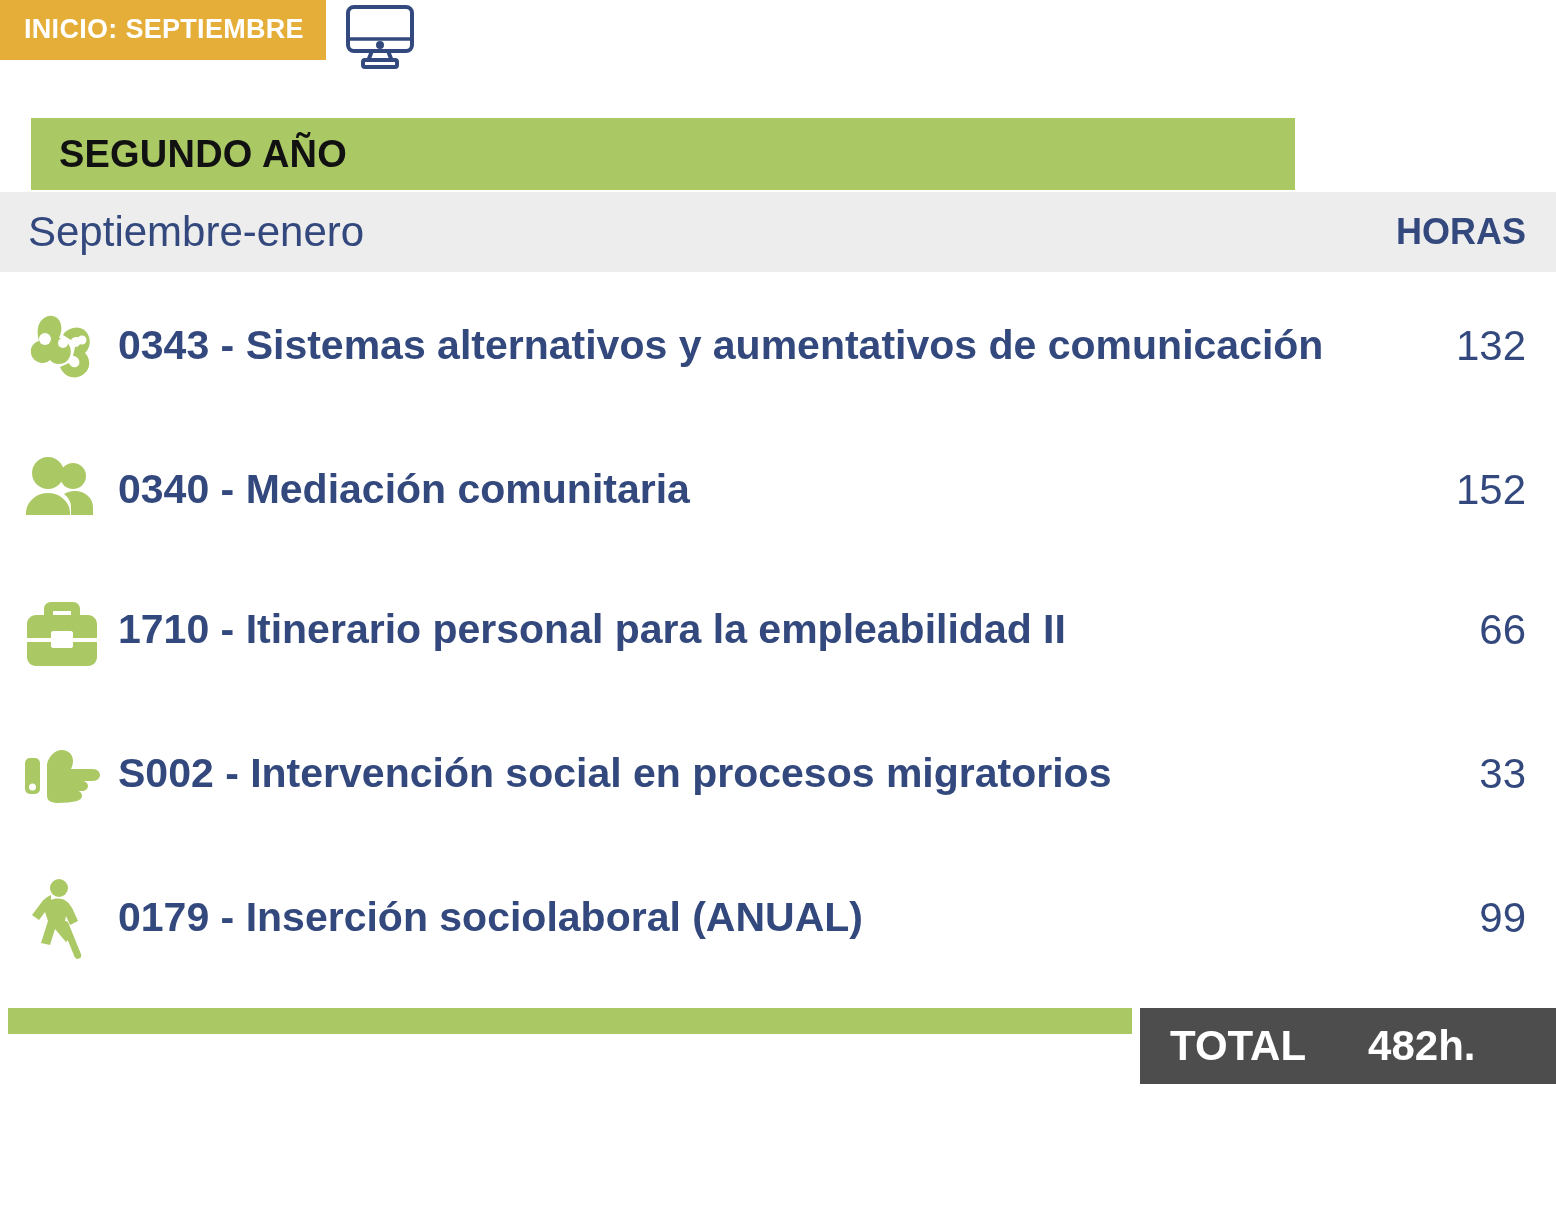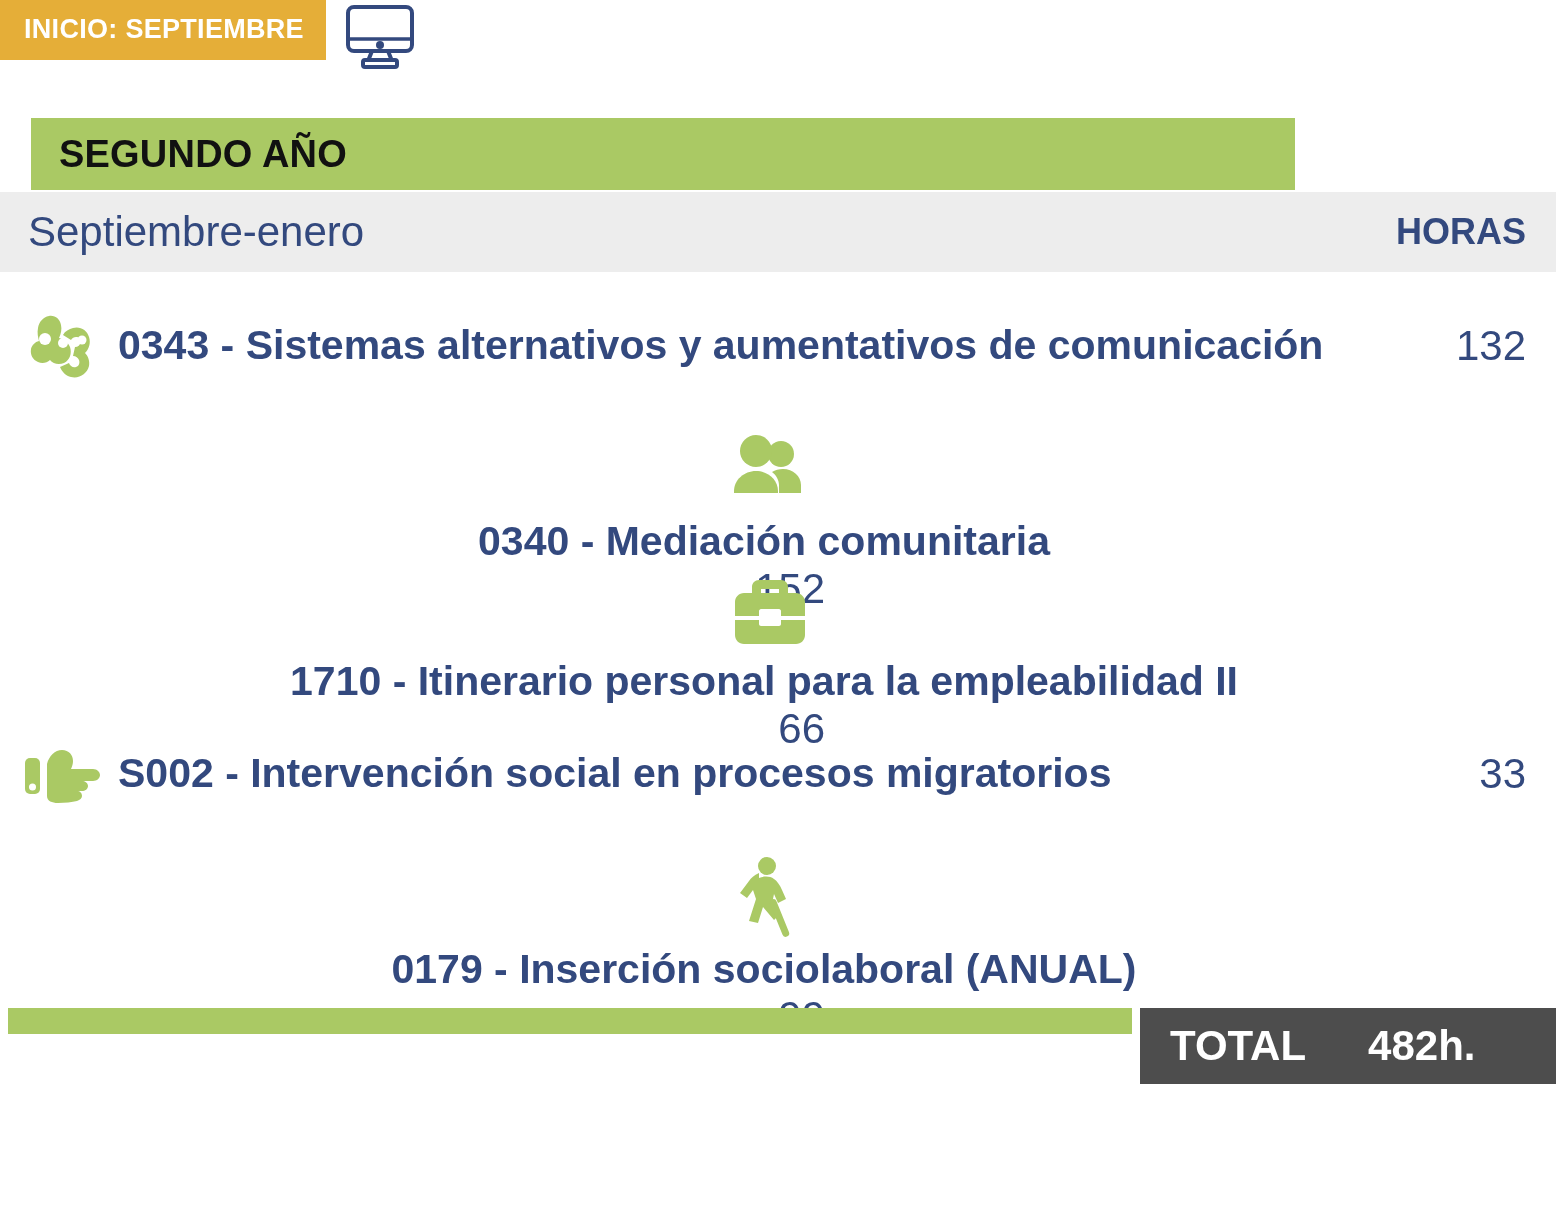--- a/index.html
+++ b/index.html
@@ -109,21 +109,21 @@
     width: 1556px;
   }
   .module-row {
     display: flex;
     align-items: center;
     width: 1556px;
     box-sizing: border-box;
     padding: 0 30px 0 14px;
   }
   .module-row.h2 { height: 148px; }
-  .module-row.h1 { height: 140px; flex-direction: column; }
+  .module-row.h1 { height: 140px; }
 
   .module-icon {
     flex: 0 0 96px;
     width: 96px;
     height: 96px;
     display: flex;
     align-items: center;
     justify-content: center;
   }
   .module-icon svg { display: block; }

